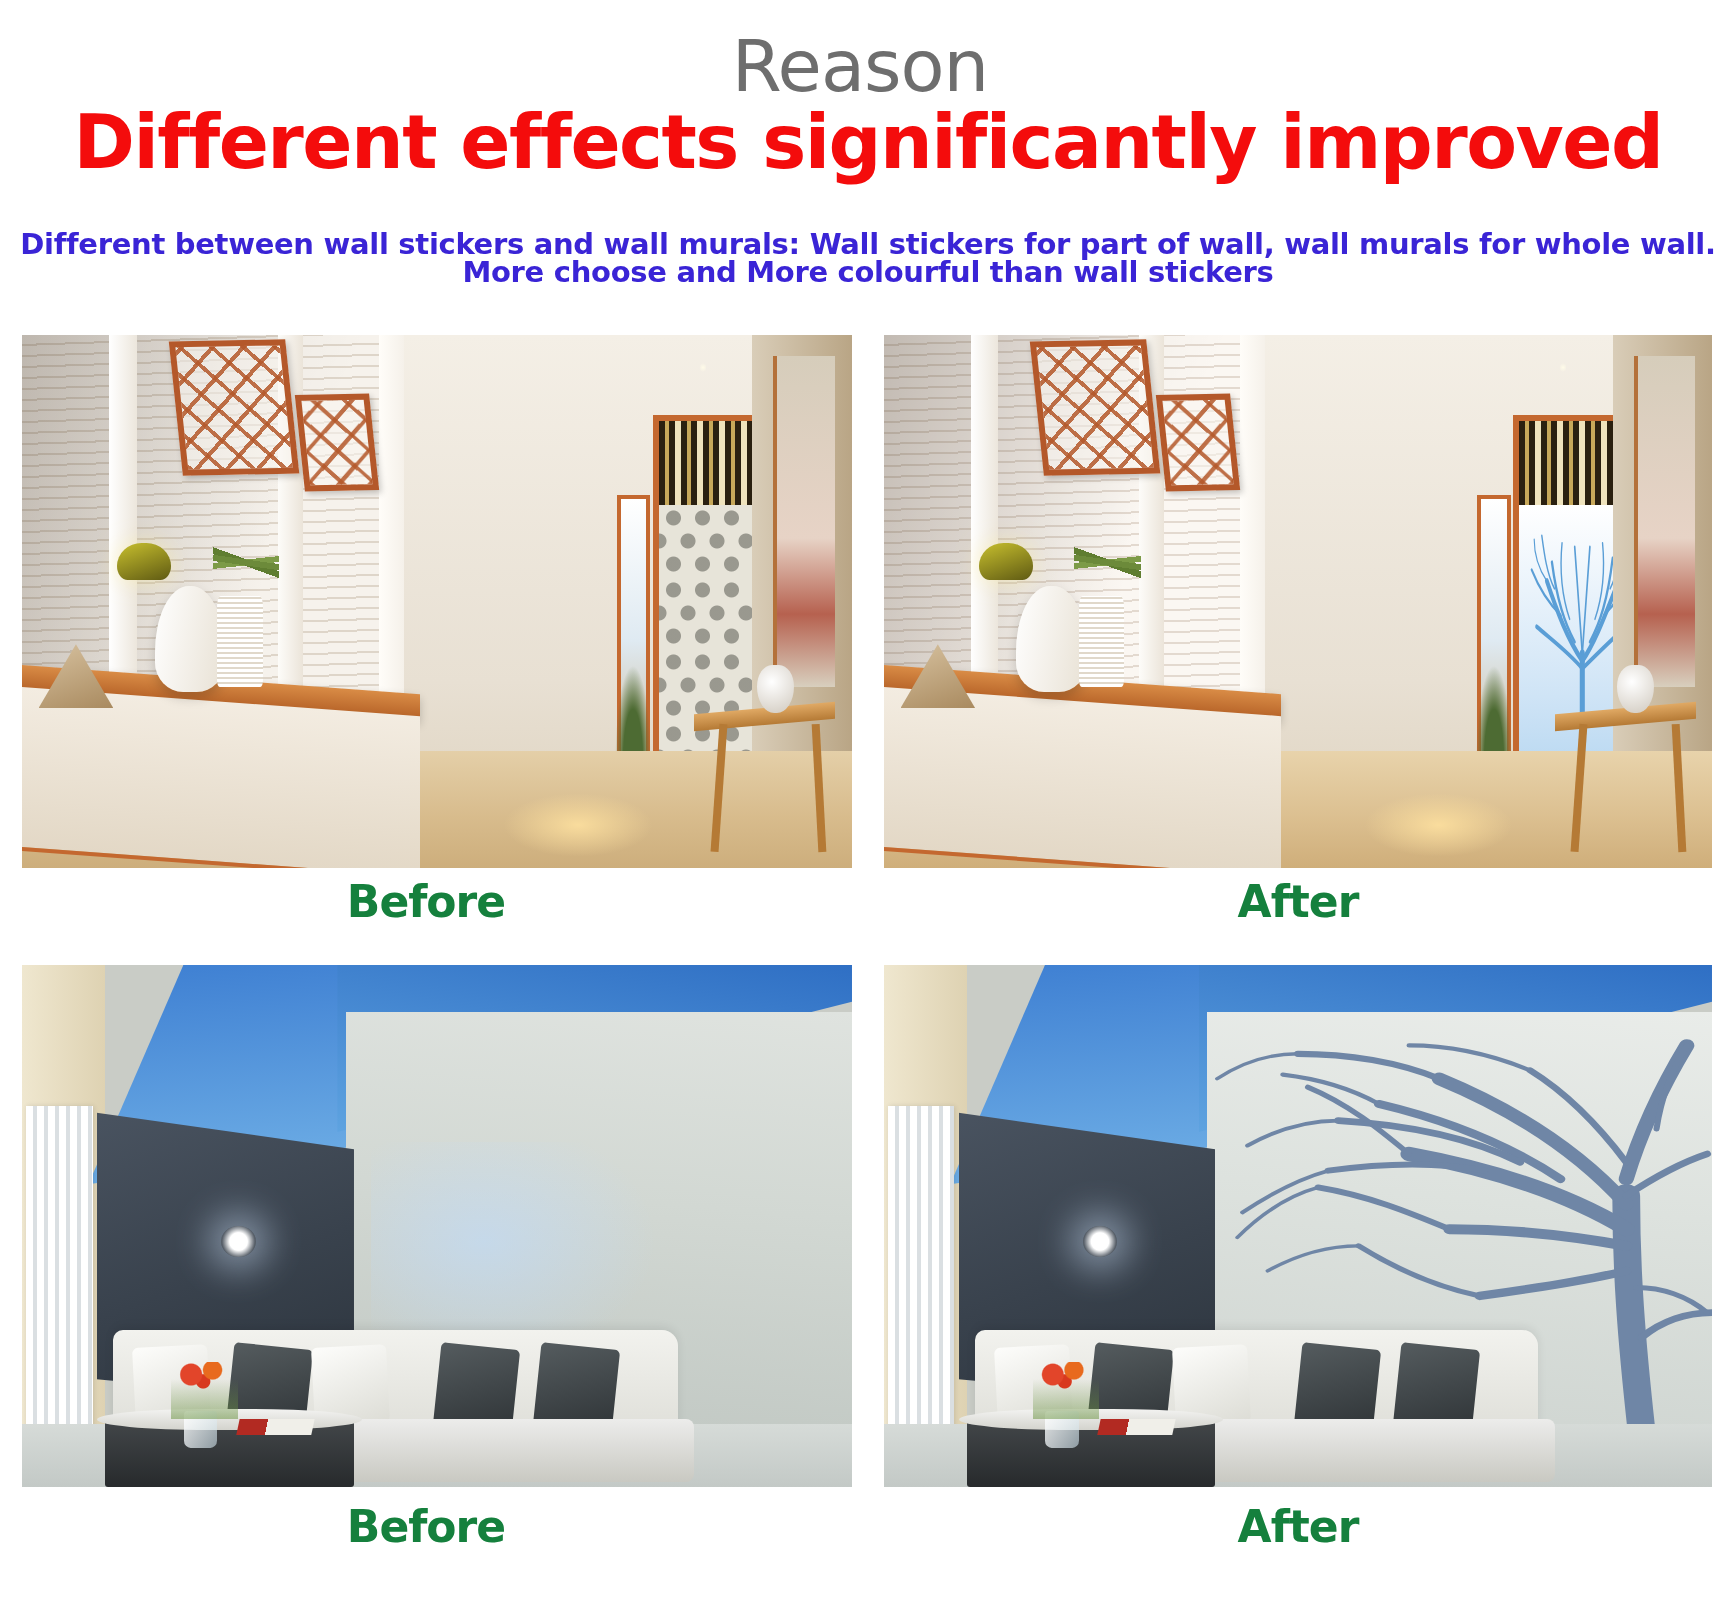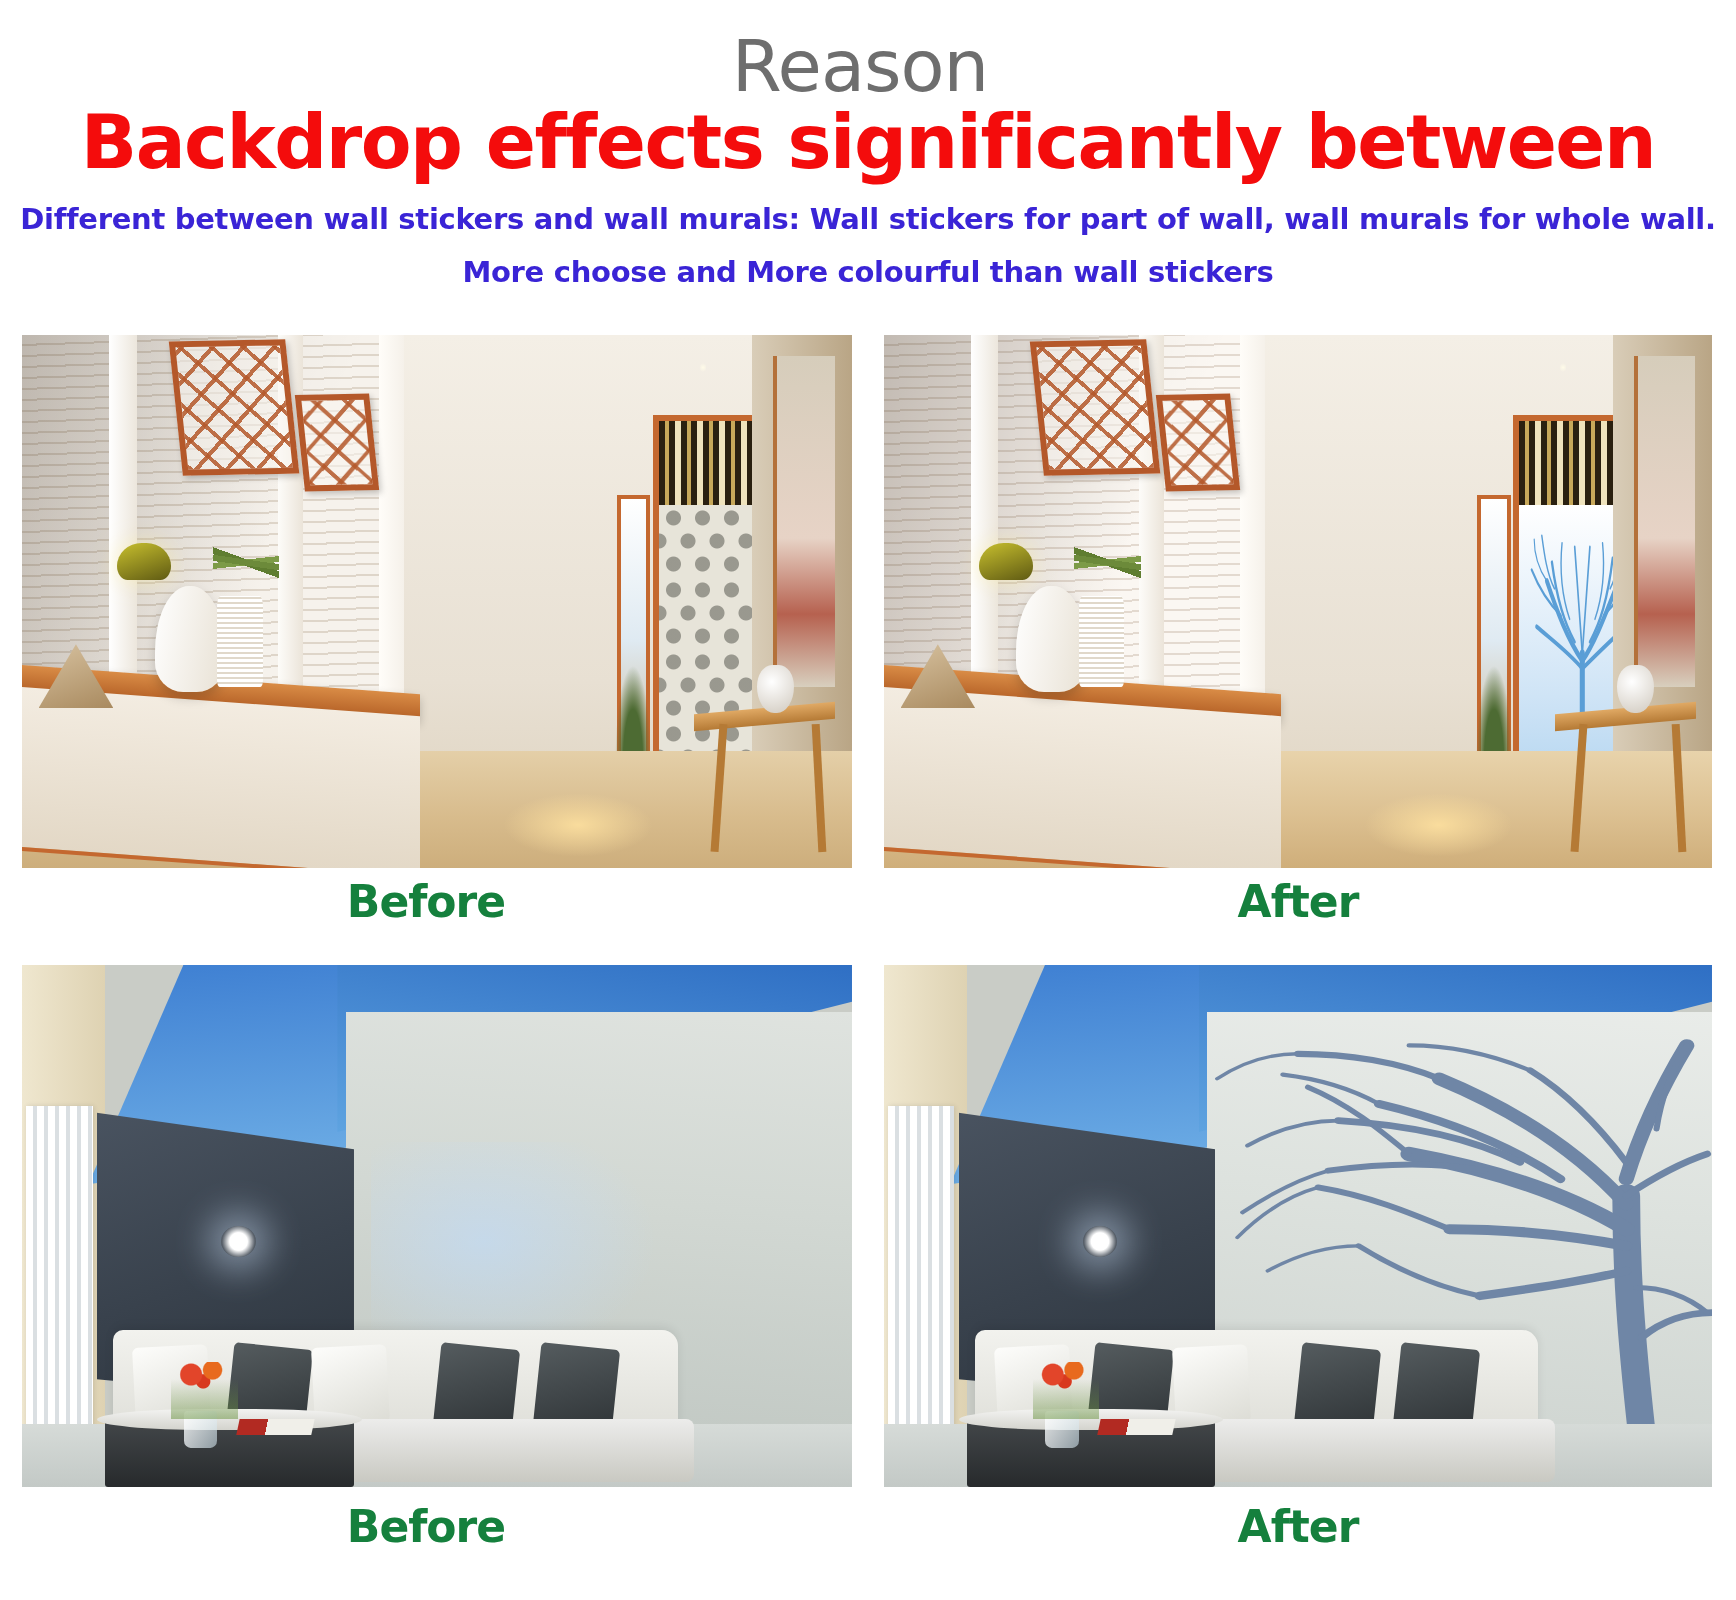--- a/index.html
+++ b/index.html
@@ -53,21 +53,21 @@
     left: 0;
     width: 1736px;
     text-align: center;
     font-family: "DejaVu Sans", sans-serif;
     font-size: 29px;
     font-weight: 700;
     color: #3a24d6;
     letter-spacing: -0.3px;
     filter: blur(0.3px);
   }
-  .subline-1 { top: 202px; }
+  .subline-1 { top: 227px; }
   .subline-2 { top: 255px; }
 
   
   .panel {
     position: absolute;
     overflow: hidden;
     background: #cfcfcf;
     box-shadow: 0 0 0 1px rgba(255,255,255,0.6);
   }
   .p-tl { left: 22px;  top: 335px;  width: 830px; height: 533px; }
@@ -380,21 +380,21 @@
     background:linear-gradient(90deg,#b22a22 0 38%, #f0efe9 38% 100%);
     transform:skewX(-12deg);
   }
 </style>
 </head>
 <body>
 
 <div class="header">
   <div class="reason-title">Reason</div>
 
-  <div class="headline">Backdrop effects significantly between</div>
+  <div class="headline">Different effects significantly improved</div>
 
   <div class="subline subline-1">Different between wall stickers and wall murals: Wall stickers for part of wall, wall murals for whole wall.</div>
 
   <div class="subline subline-2">More choose and More colourful than wall stickers</div>
 </div>
 
 <div class="panel p-tl">
   <div class="hall before">
     <div class="ceiling"></div>
     <div class="brickwall"></div>

